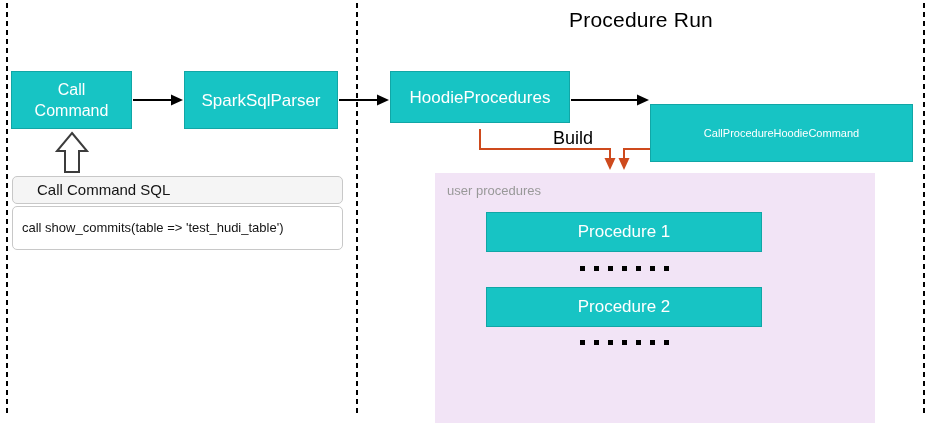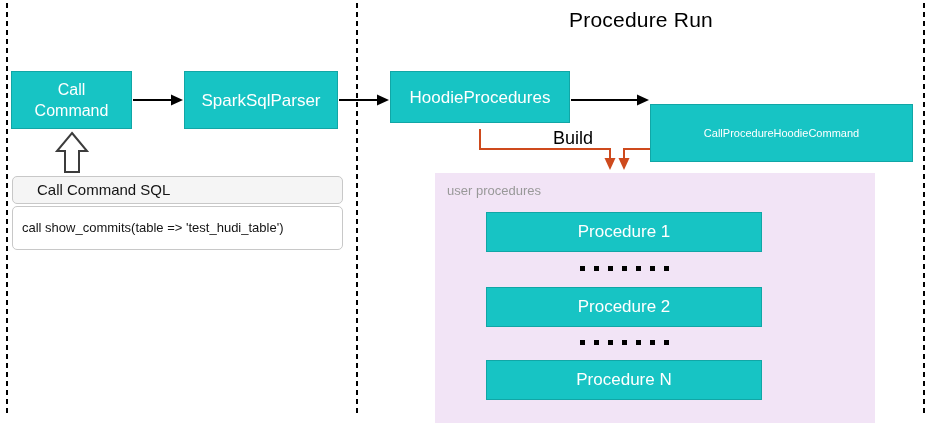--- a/index.html
+++ b/index.html
@@ -120,16 +120,15 @@
     <div class="proc-box proc-2">Procedure 2</div>
     <div class="dots dots-2">
         <span></span>
         <span></span>
         <span></span>
         <span></span>
         <span></span>
         <span></span>
         <span></span>
       </div>
-    <div class="proc-box proc-n">Procedure N</div>
   </div>
 
 </div>
 
 </body></html>

